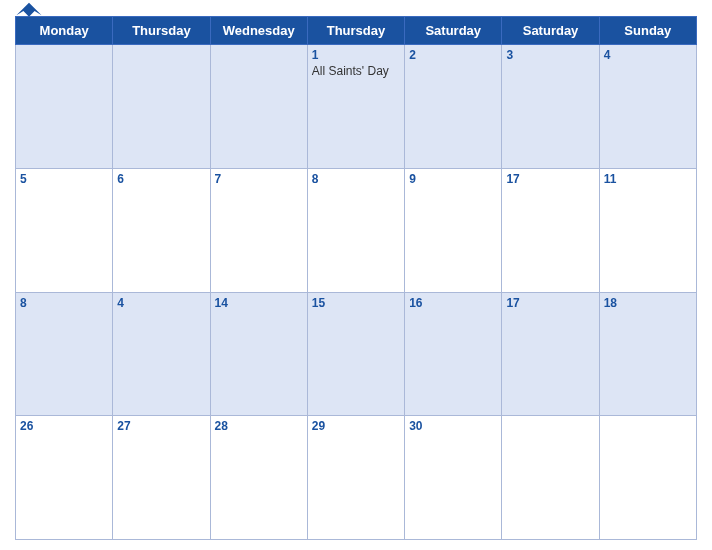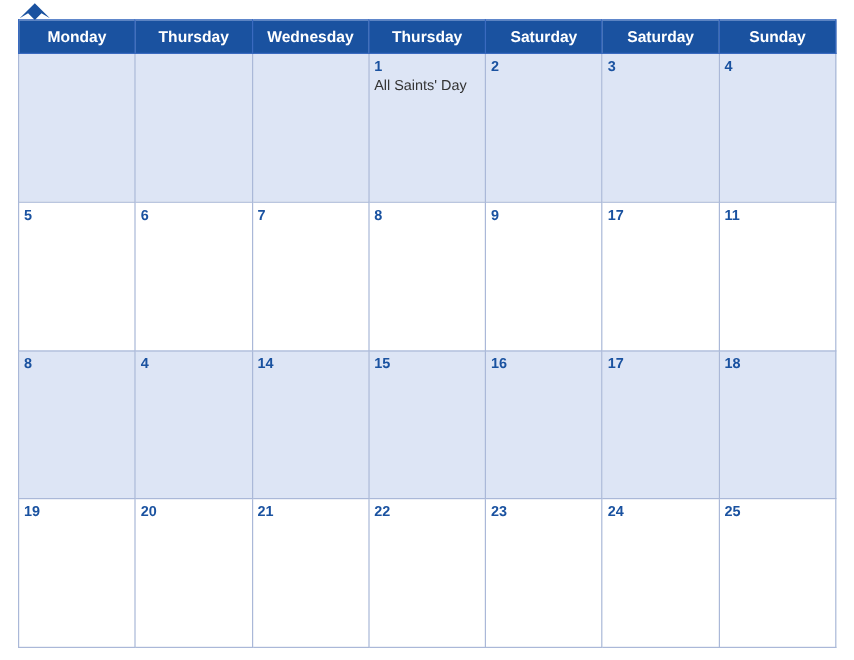--- a/index.html
+++ b/index.html
@@ -199,35 +199,31 @@
         </td>
         <td>
           <span class="day-number">17</span>
         </td>
         <td>
           <span class="day-number">18</span>
         </td>
       </tr>
       <tr>
         <td>
-          <span class="day-number">19</span>
-        </td>
-        <td>
-          <span class="day-number">20</span>
-        </td>
-        <td>
-          <span class="day-number">21</span>
-        </td>
-        <td>
-          <span class="day-number">22</span>
-        </td>
-        <td>
-          <span class="day-number">23</span>
-        </td>
-        <td>
-          <span class="day-number">24</span>
-        </td>
-        <td>
-          <span class="day-number">25</span>
-        </td>
+          <span class="day-number">26</span>
+        </td>
+        <td>
+          <span class="day-number">27</span>
+        </td>
+        <td>
+          <span class="day-number">28</span>
+        </td>
+        <td>
+          <span class="day-number">29</span>
+        </td>
+        <td>
+          <span class="day-number">30</span>
+        </td>
+        <td></td>
+        <td></td>
       </tr>
     </tbody>
 </table>
 
 </body></html>

